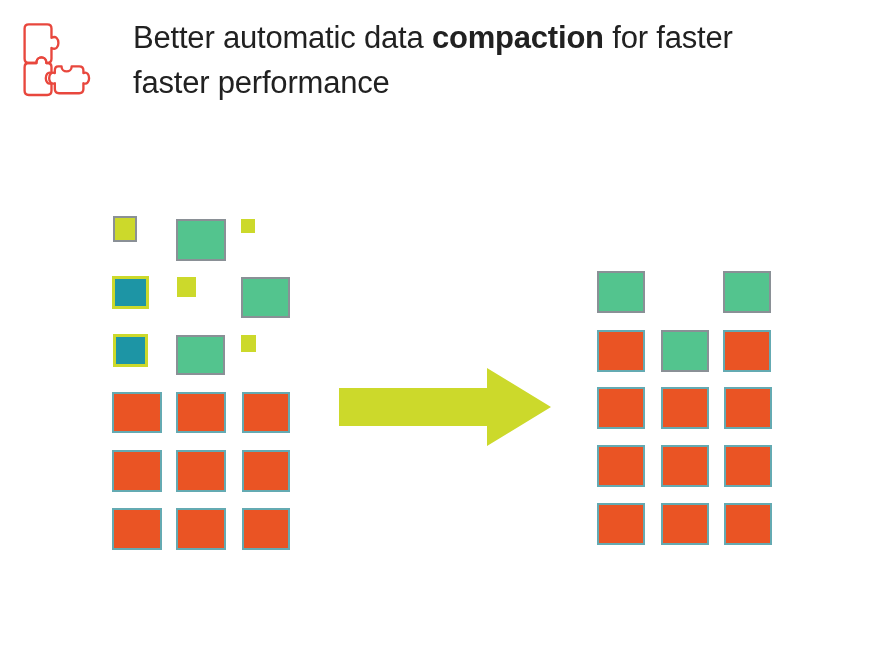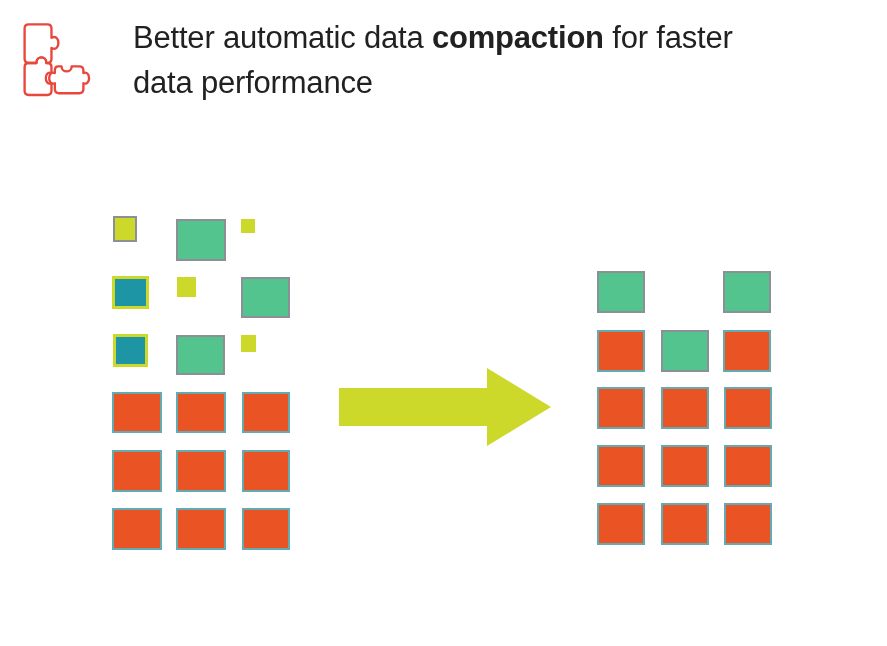--- a/index.html
+++ b/index.html
@@ -35,21 +35,21 @@
 <body>
 
 <div class="stage">
 
   <div class="header">
     <svg class="puzzle-icon" viewBox="0 0 100 100" aria-hidden="true">
       <path class="icon-path" d="M 20 10 H 42 Q 47 10 47 15 V 26 C 58 20 58 44 47 38 V 51 Q 47 56 42 56 H 41 C 41 47 29 47 29 56 H 20 Q 15 56 15 51 V 15 Q 15 10 20 10 Z"></path>
       <path class="icon-path" d="M 20 56 H 29 C 29 47 41 47 41 56 H 42 Q 47 56 47 61 V 68 C 38 64 38 84 47 80 V 89 Q 47 94 42 94 H 20 Q 15 94 15 89 V 61 Q 15 56 20 56 Z"></path>
       <path class="icon-path" d="M 55 60 H 59 C 59 68 71 68 71 60 H 80 Q 85 60 85 65 V 68 C 94 64 94 84 85 80 V 87 Q 85 92 80 92 H 56 Q 51 92 51 87 V 80 C 42 84 42 64 51 68 V 65 Q 51 60 55 60 Z"></path>
     </svg>
-    <h1 class="title"><span>Better automatic data </span><strong>compaction</strong><span> for faster</span><br><span>data performance</span></h1>
+    <h1 class="title"><span>Better automatic data </span><strong>compaction</strong><span> for faster</span><br><span>faster performance</span></h1>
   </div>
 
   <div class="grid-layer">
       <div class="tile" style="left: 113px; top: 216px; width: 24px; height: 26px; background: rgb(204, 217, 43); border: 2px solid rgb(138, 144, 150);"></div>
       <div class="tile" style="left: 176px; top: 219px; width: 50px; height: 42px; background: rgb(83, 196, 142); border: 2px solid rgb(138, 144, 150);"></div>
       <div class="tile" style="left: 241px; top: 219px; width: 14px; height: 14px; background: rgb(204, 217, 43);"></div>
       <div class="tile" style="left: 112px; top: 276px; width: 37px; height: 33px; background: rgb(29, 149, 165); border: 3px solid rgb(204, 217, 43);"></div>
       <div class="tile" style="left: 177px; top: 277px; width: 19px; height: 20px; background: rgb(204, 217, 43);"></div>
       <div class="tile" style="left: 241px; top: 277px; width: 49px; height: 41px; background: rgb(83, 196, 142); border: 2px solid rgb(138, 144, 150);"></div>
       <div class="tile" style="left: 113px; top: 334px; width: 35px; height: 33px; background: rgb(29, 149, 165); border: 3px solid rgb(204, 217, 43);"></div>

